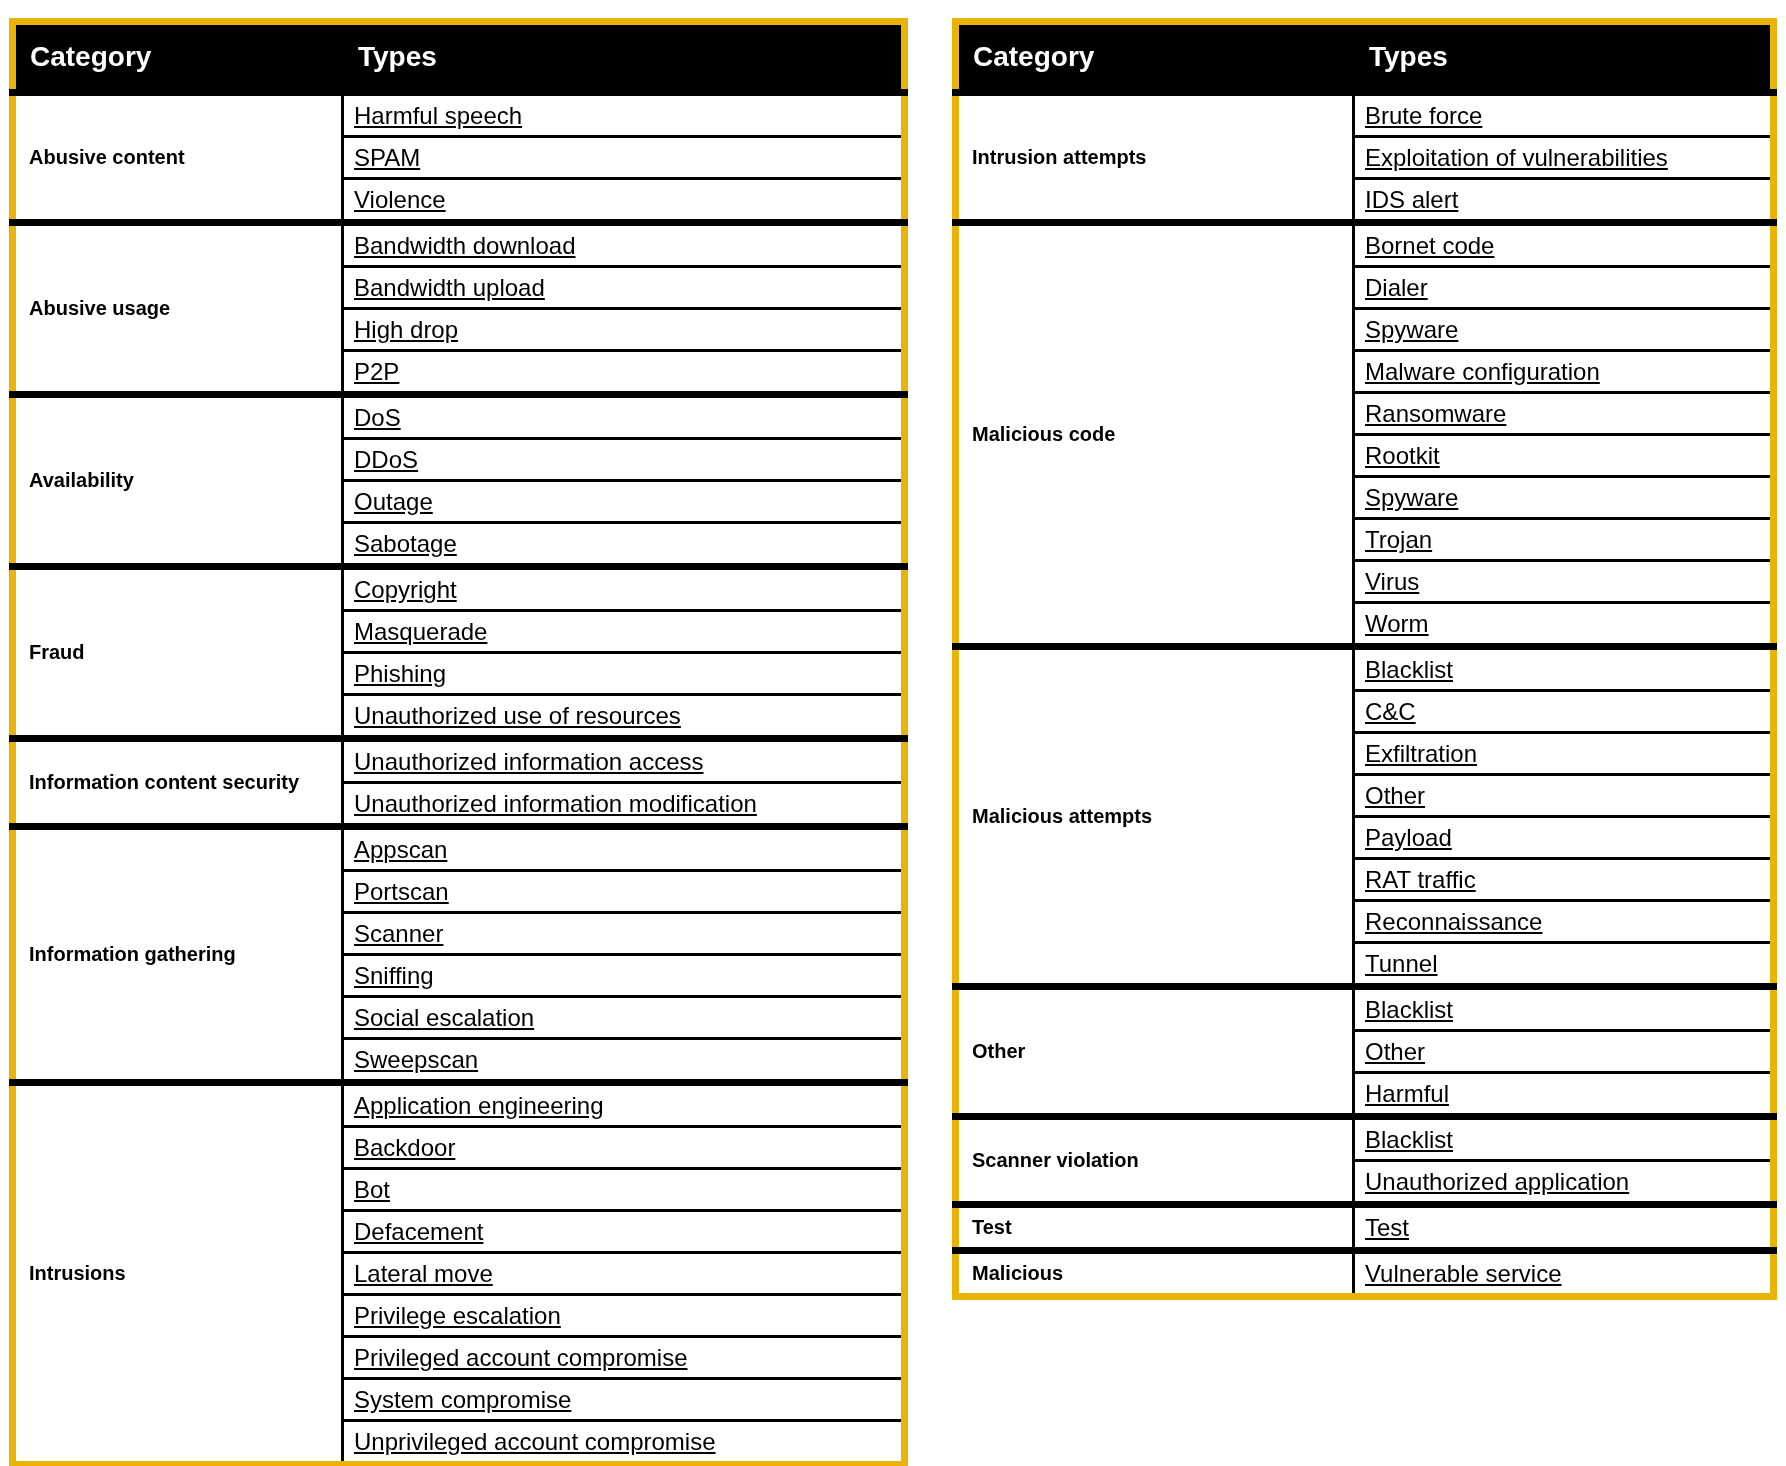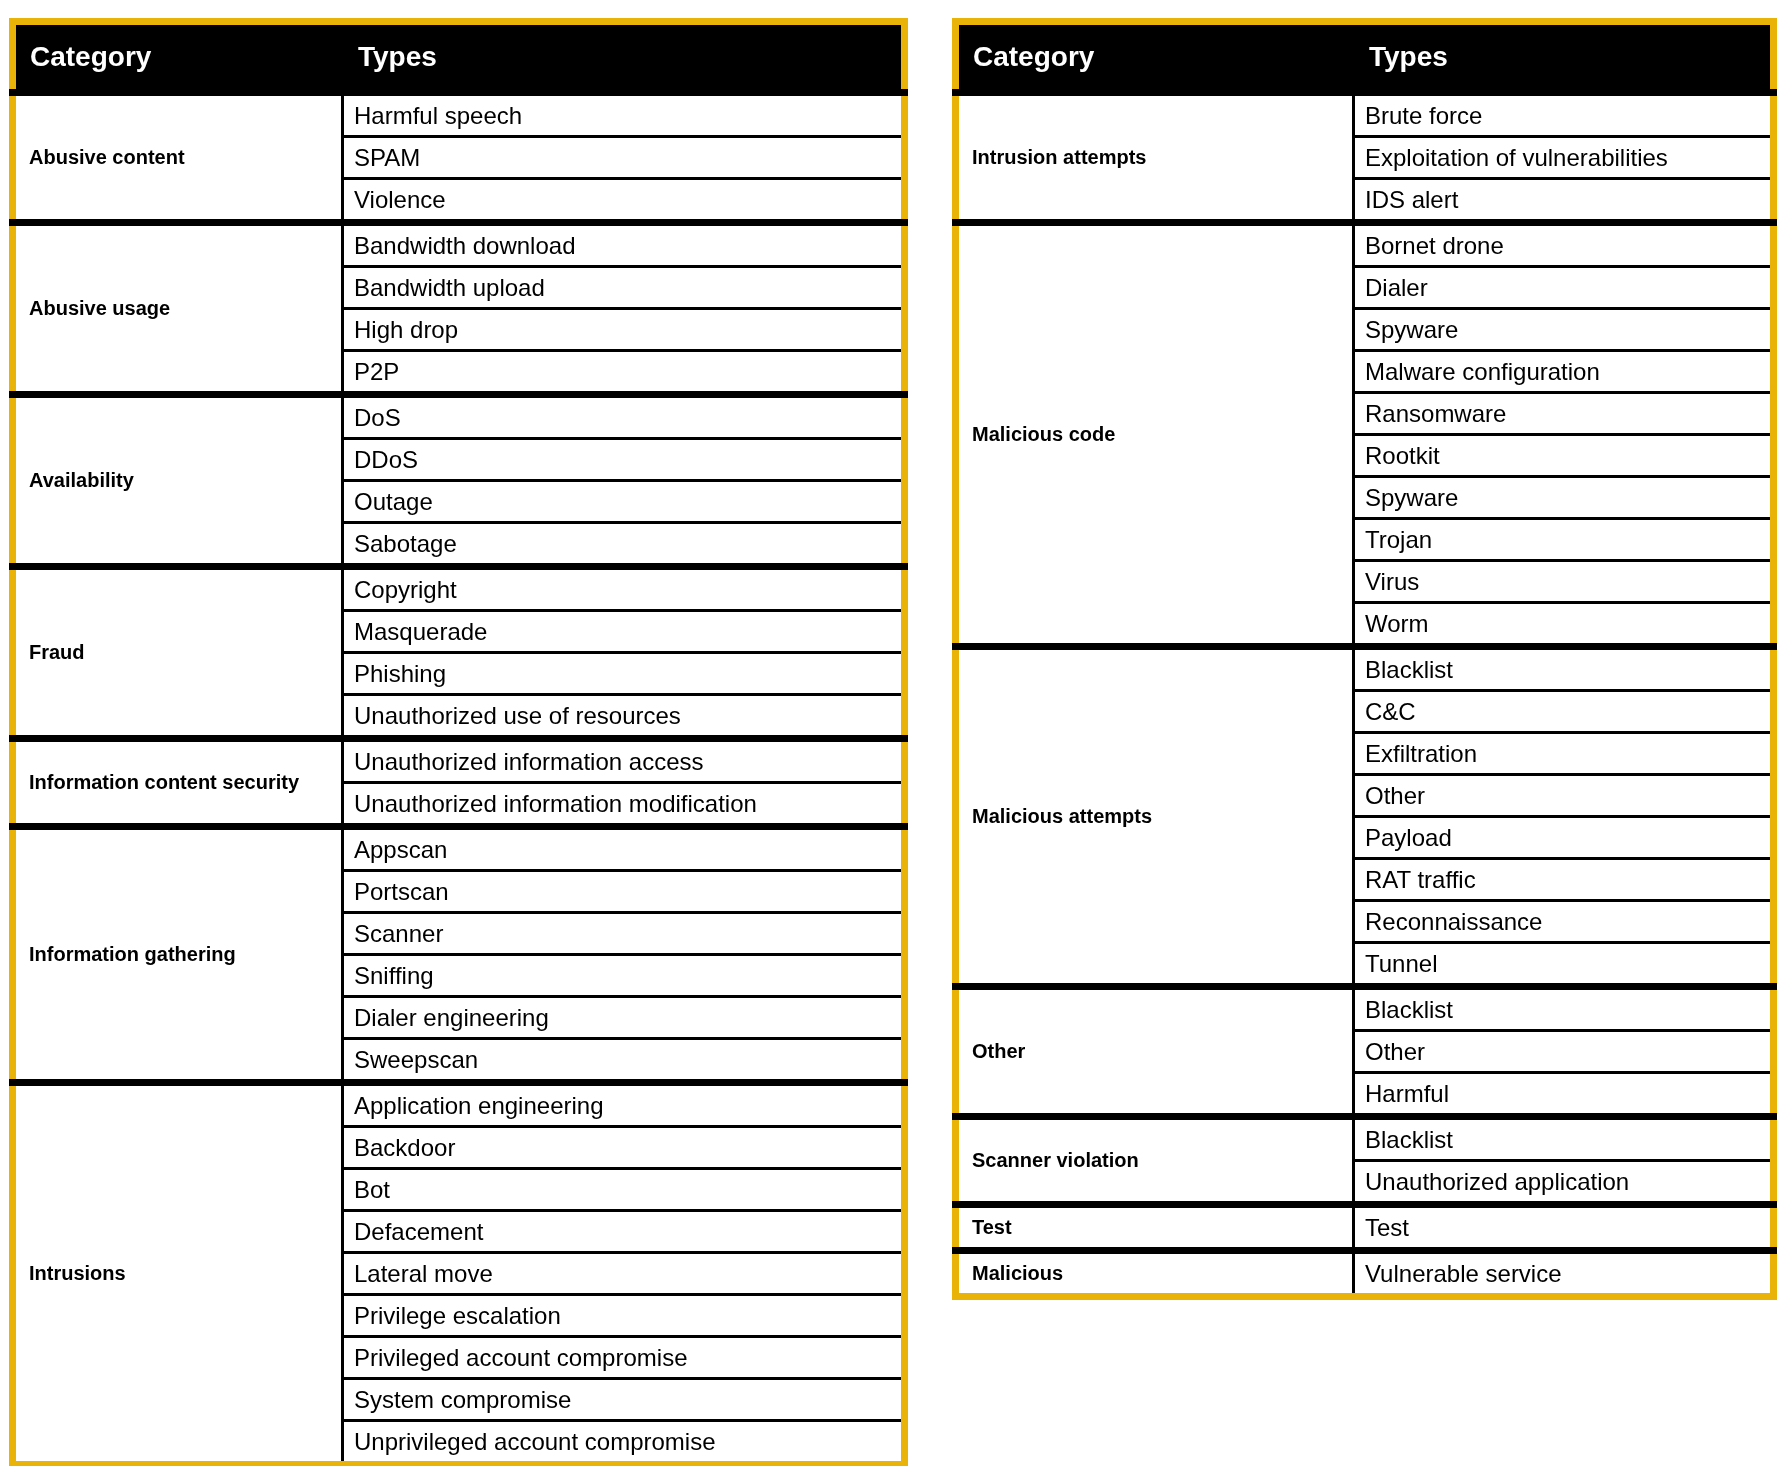--- a/index.html
+++ b/index.html
@@ -40,20 +40,21 @@
   table.tax-table td {
     background: #ffffff;
     height: 39px;
     vertical-align: middle;
   }
   td.type-cell {
     font-size: 24px;
     padding: 0 4px 0 10px;
     white-space: nowrap;
     overflow: hidden;
+    text-decoration: underline;
   }
   td.category-cell {
     font-size: 20px;
     font-weight: bold;
     line-height: 1.25;
     padding: 0 20px 0 13px;
     white-space: normal;
   }
   tr.group-start td {
     border-top: 7px solid #000000;
@@ -143,21 +144,21 @@
         <tr>
           <td class="type-cell">Portscan</td>
         </tr>
         <tr>
           <td class="type-cell">Scanner</td>
         </tr>
         <tr>
           <td class="type-cell">Sniffing</td>
         </tr>
         <tr>
-          <td class="type-cell">Dialer engineering</td>
+          <td class="type-cell">Social escalation</td>
         </tr>
         <tr>
           <td class="type-cell">Sweepscan</td>
         </tr>
         <tr class="group-start">
           <td class="category-cell" rowspan="9">Intrusions</td>
           <td class="type-cell">Application engineering</td>
         </tr>
         <tr>
           <td class="type-cell">Backdoor</td>
@@ -202,21 +203,21 @@
           <td class="type-cell">Brute force</td>
         </tr>
         <tr>
           <td class="type-cell">Exploitation of vulnerabilities</td>
         </tr>
         <tr>
           <td class="type-cell">IDS alert</td>
         </tr>
         <tr class="group-start">
           <td class="category-cell" rowspan="10">Malicious code</td>
-          <td class="type-cell">Bornet drone</td>
+          <td class="type-cell">Bornet code</td>
         </tr>
         <tr>
           <td class="type-cell">Dialer</td>
         </tr>
         <tr>
           <td class="type-cell">Spyware</td>
         </tr>
         <tr>
           <td class="type-cell">Malware configuration</td>
         </tr>

